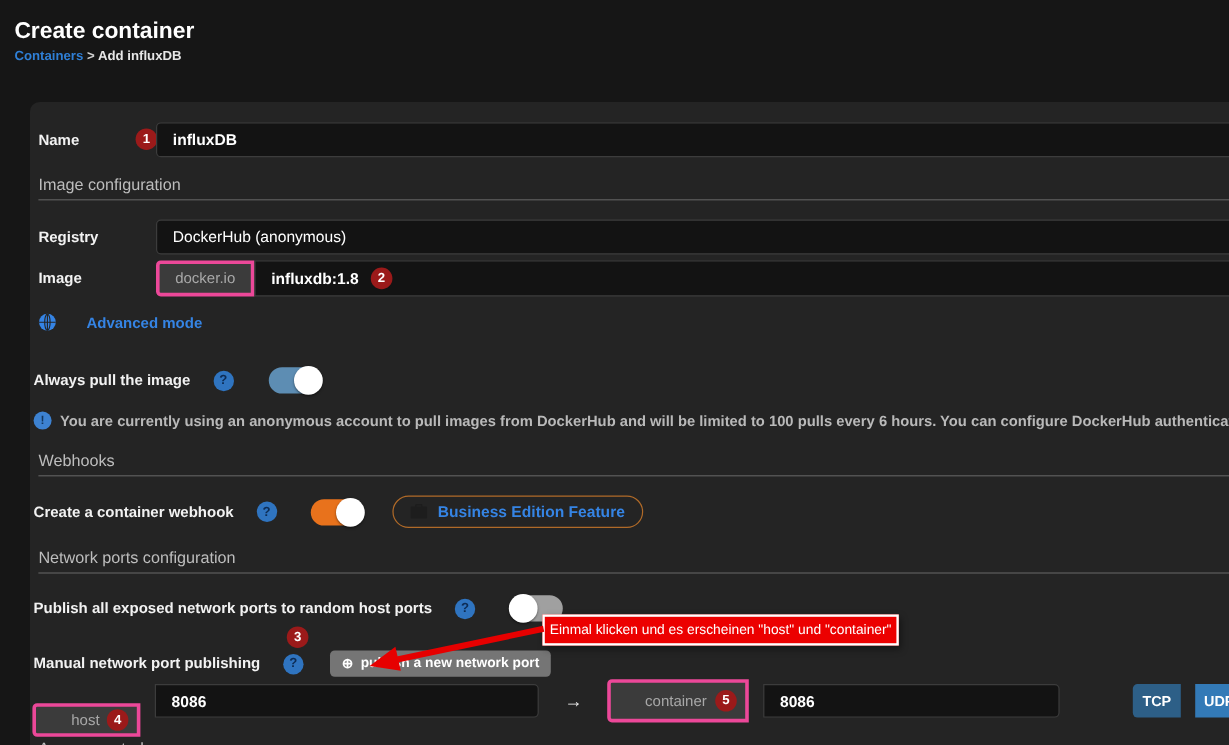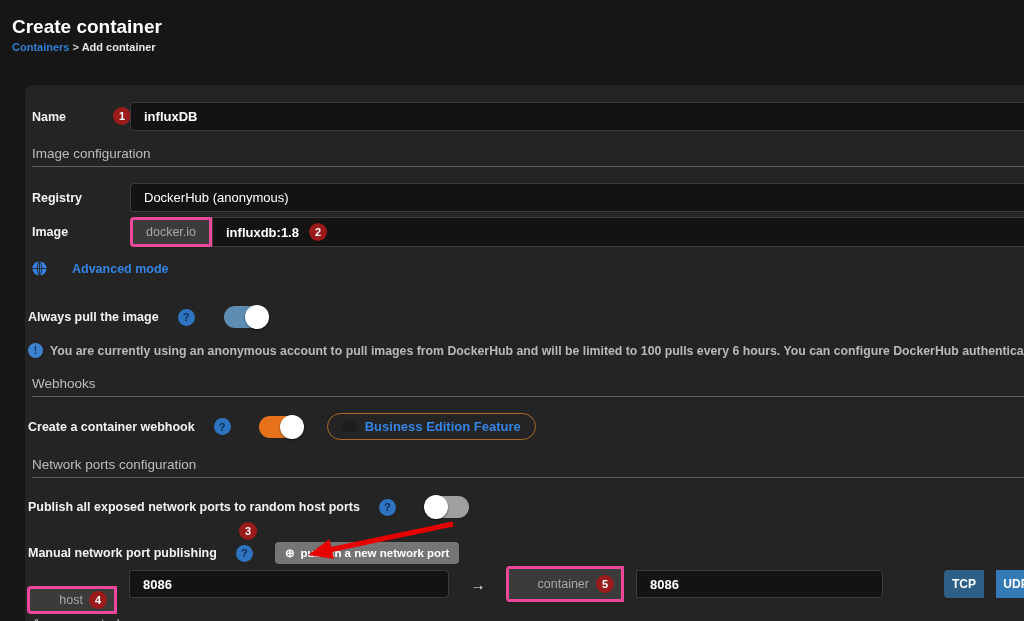--- a/index.html
+++ b/index.html
@@ -46,21 +46,21 @@
            font-size:11.5px; display:flex; align-items:center; justify-content:center;
            white-space:nowrap; box-shadow:2px 3px 6px rgba(0,0,0,.45); z-index:5; }
 </style>
 </head>
 <body>
 
 <div class="abs" style="left:12px; top:16px; color:#fff; font-size:19px; font-weight:700;">Create container</div>
 <div class="abs" style="left:12px; top:41px; font-size:11px; font-weight:700;">
   <span style="color:#2f7fd6;">Containers</span>
   <span style="color:#cfcfcf;">&gt;</span>
-  <span style="color:#e6e6e6;">Add container</span>
+  <span style="color:#e6e6e6;">Add influxDB</span>
 </div>
 
 <div class="panel">
 
   <div class="lbl abs" style="left:7px; top:25px;">Name</div>
   <div class="badge abs" style="left:88px; top:22px;">1</div>
   <input class="inp abs" style="left: 105px; right: -10px; top: 17px; height: 29px;" value="influxDB">
 
   <div class="sechdr" style="top:61px;">Image configuration</div>
 
@@ -129,20 +129,21 @@
 
   <div class="frow" style="left:3px; top:457px; height:22px;">
     <span class="lbl">Manual network port publishing</span>
     <span class="qicon" style="margin-left:7px;">?</span>
     <button class="graybtn" style="margin-left:10px;">
       <span>⊕</span>
       <span>publish a new network port</span>
     </button>
   </div>
 
+  <div class="annot" style="left:427px; top:427px; width:297px; height:26px;">Einmal klicken und es erscheinen "host" und "container"</div>
 
   <svg class="abs" style="left:268px; top:428px; z-index:6;" width="170" height="52" viewBox="0 0 170 52">
     <line x1="160" y1="11" x2="36" y2="37" stroke="#e60000" stroke-width="5"></line>
     <polygon points="15,42 36.5,26 41,46" fill="#e60000"></polygon>
   </svg>
 
   <div class="frow" style="left:2px; top:485px; height:28px;">
     <div class="addon" style="width:90px; height:28px; border-radius:4px 0 0 4px; gap:6px;
          justify-content:flex-end; padding-right:7px;margin-top:32px;">
       <span>host</span>

